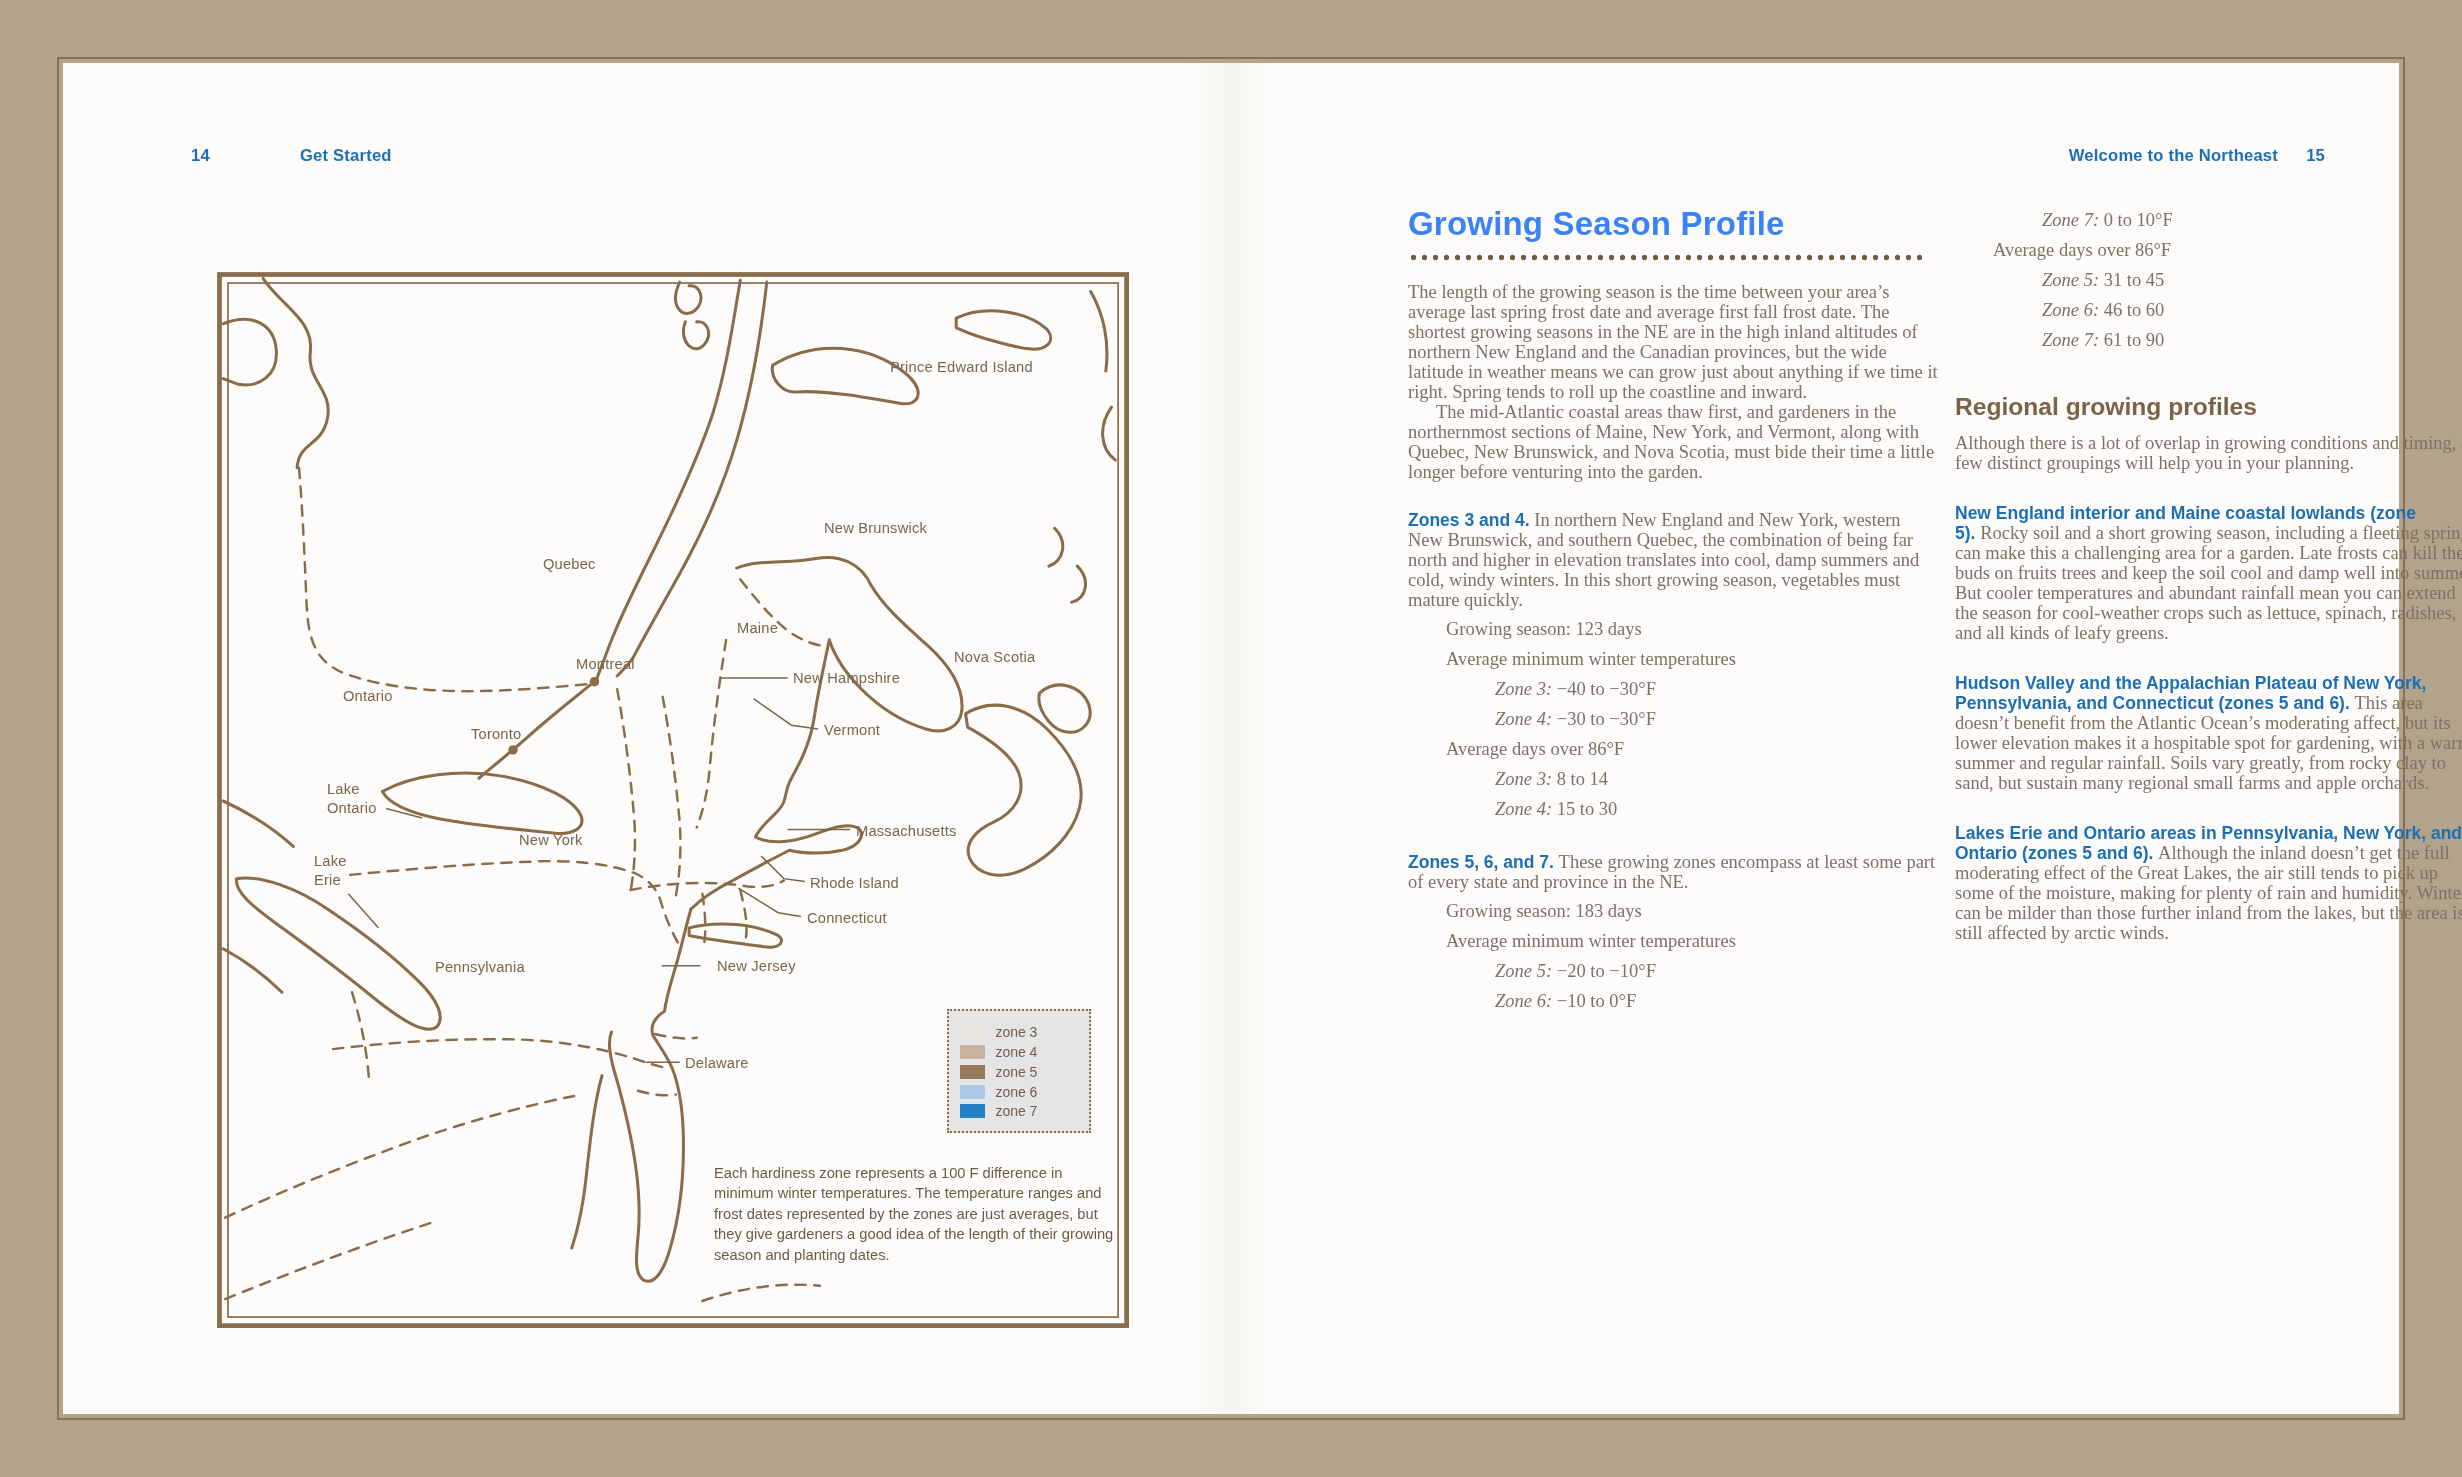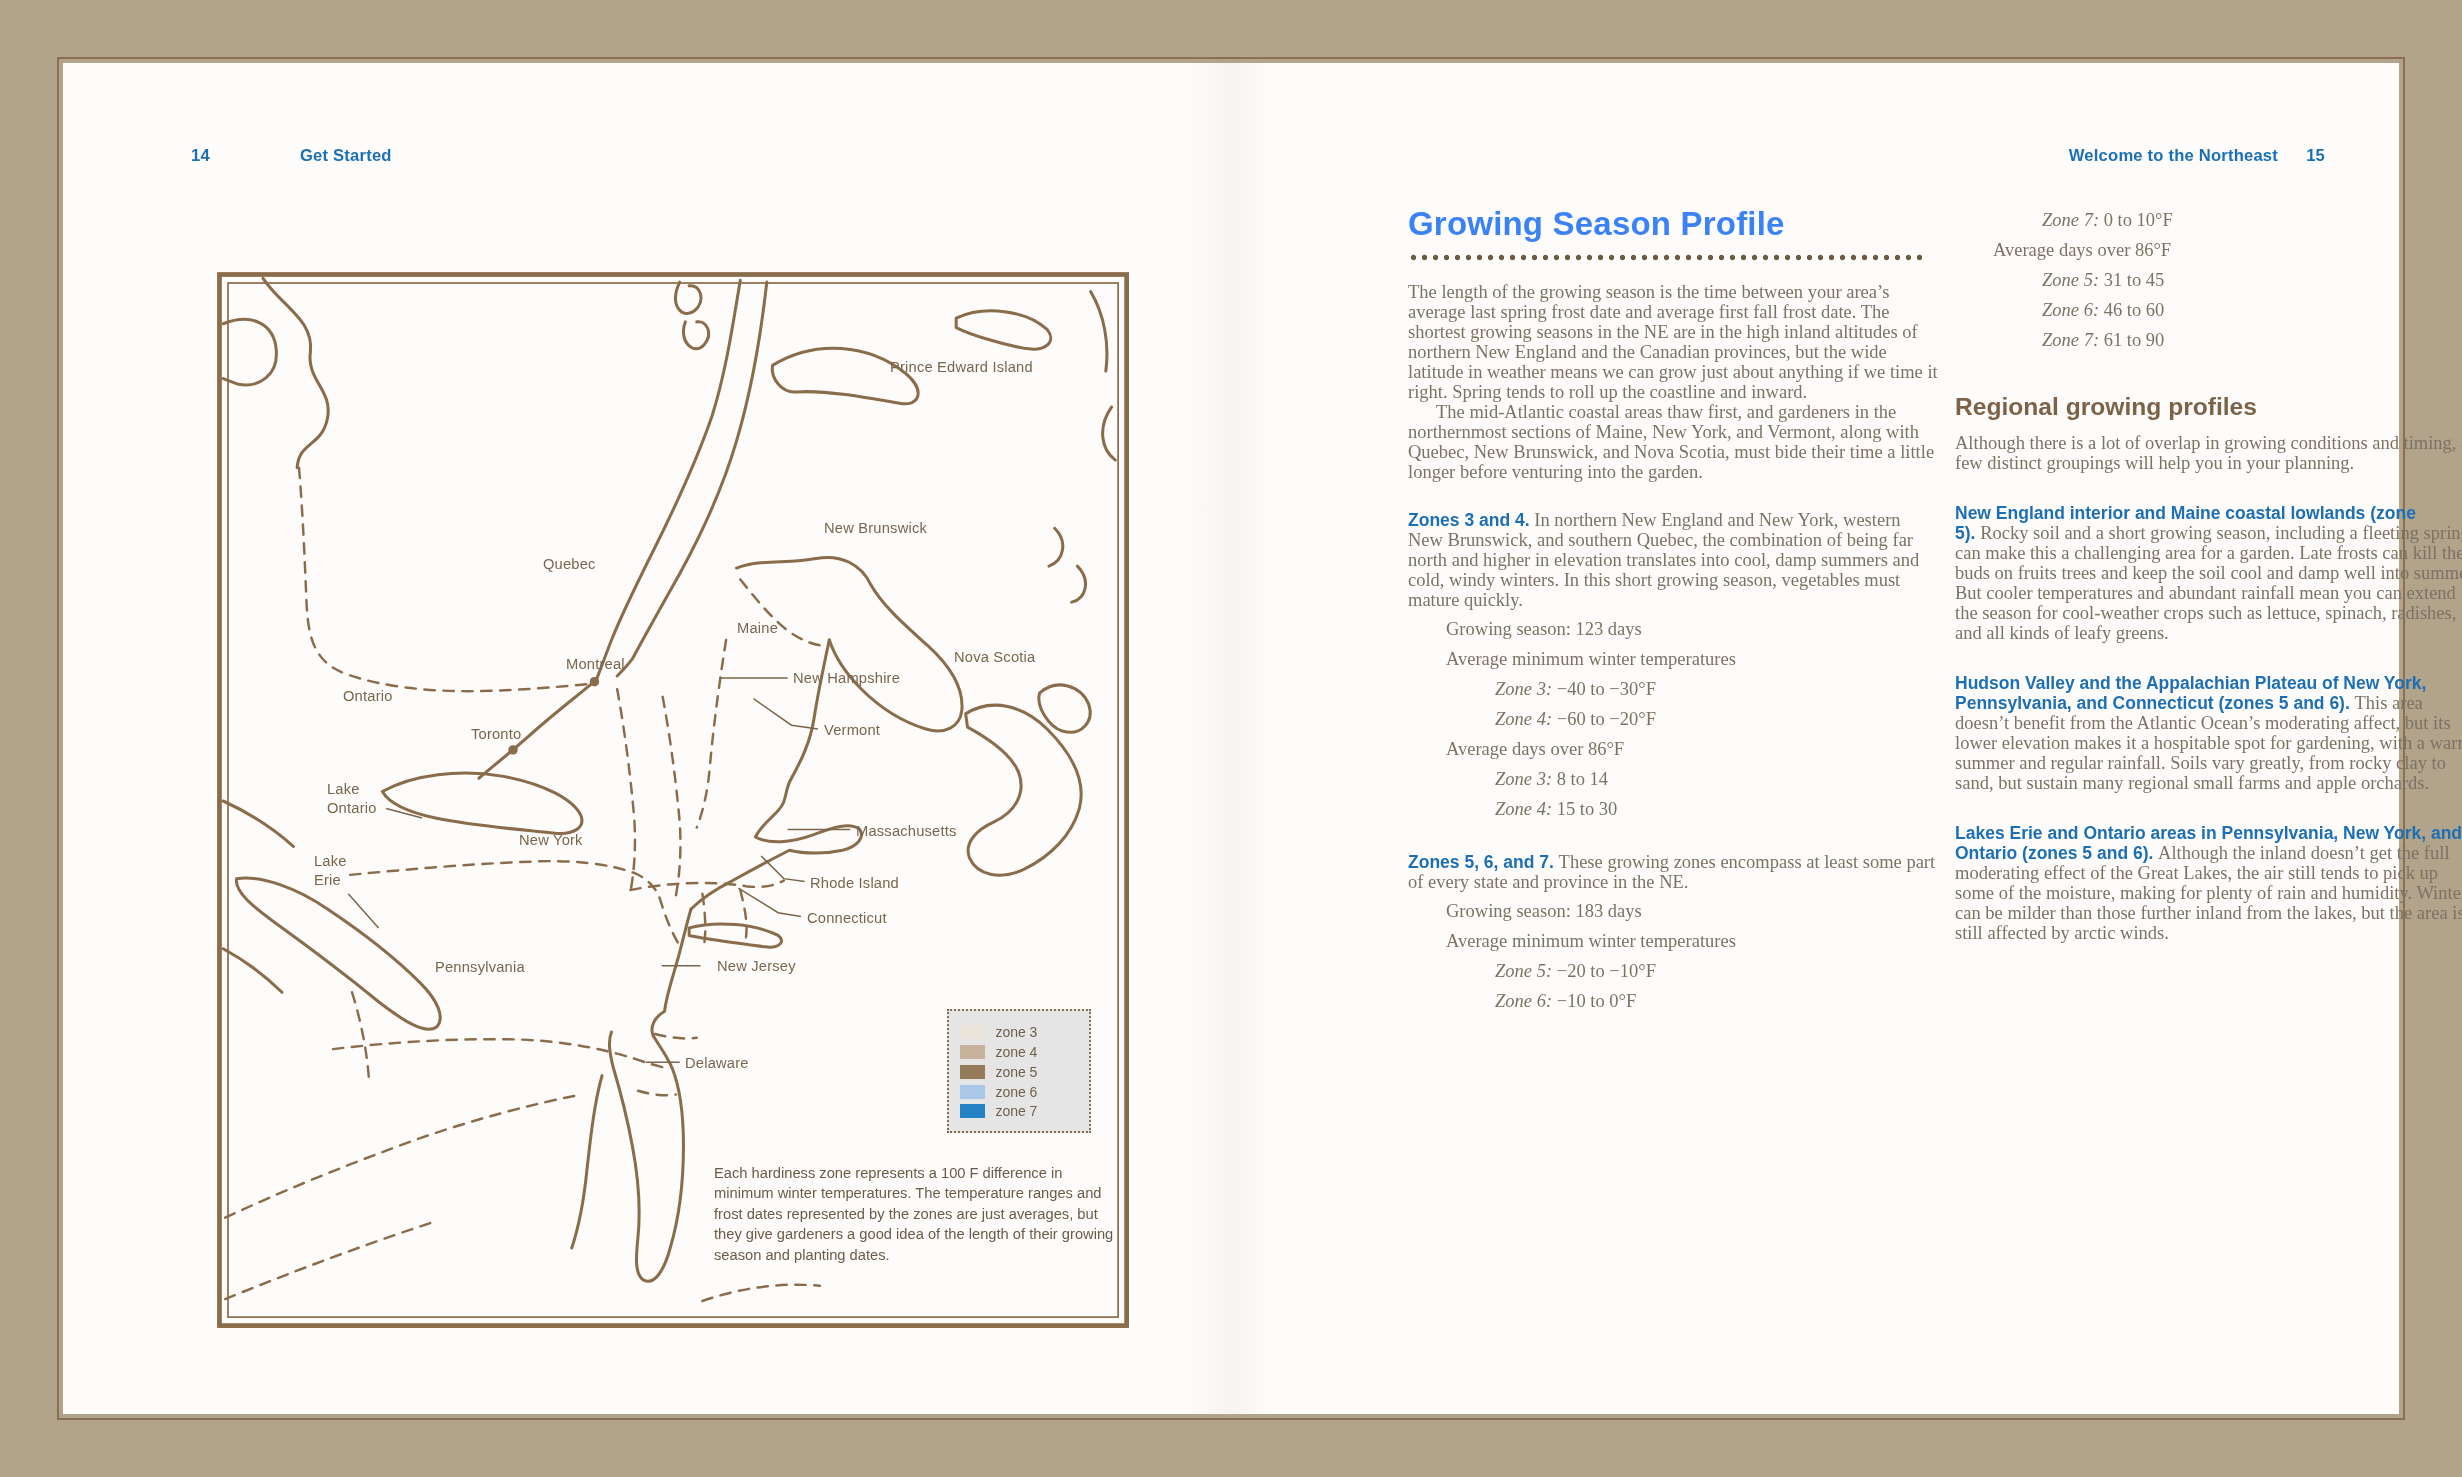--- a/index.html
+++ b/index.html
@@ -137,21 +137,21 @@
       <path class="leader" d="M460,842 L496,842"></path>
       <path class="leader" d="M186,574 L224,584"></path>
       <path class="leader" d="M146,664 L178,700"></path>
     </svg>
 
     <div class="mlabel" style="left:680px;top:93px">Prince Edward Island</div>
     <div class="mlabel" style="left:614px;top:254px">New Brunswick</div>
     <div class="mlabel" style="left:333px;top:290px">Quebec</div>
     <div class="mlabel" style="left:527px;top:354px">Maine</div>
     <div class="mlabel" style="left:744px;top:383px">Nova Scotia</div>
-    <div class="mlabel" style="left:356px;top:390px">Montreal</div>
+    <div class="mlabel" style="left:366px;top:390px">Montreal</div>
     <div class="mlabel" style="left:133px;top:422px">Ontario</div>
     <div class="mlabel" style="left:261px;top:460px">Toronto</div>
     <div class="mlabel" style="left:117px;top:515px">Lake
 Ontario</div>
     <div class="mlabel" style="left:309px;top:566px">New York</div>
     <div class="mlabel" style="left:104px;top:587px">Lake
 Erie</div>
     <div class="mlabel" style="left:646px;top:557px">Massachusetts</div>
     <div class="mlabel" style="left:600px;top:609px">Rhode Island</div>
     <div class="mlabel" style="left:597px;top:644px">Connecticut</div>
@@ -194,21 +194,21 @@
     <p class="body intro1">The length of the growing season is the time between your area’s average last spring frost date and average first fall frost date. The shortest growing seasons in the NE are in the high inland altitudes of northern New England and the Canadian provinces, but the wide latitude in weather means we can grow just about anything if we time it right. Spring tends to roll up the coastline and inward.</p>
     <p class="body indent">The mid-Atlantic coastal areas thaw first, and gardeners in the northernmost sections of Maine, New York, and Vermont, along with Quebec, New Brunswick, and Nova Scotia, must bide their time a little longer before venturing into the garden.</p>
 
     <p class="body zone-block">
       <span class="lead">Zones 3 and 4.</span><span>In northern New England and New York, western New Brunswick, and southern Quebec, the combination of being far north and higher in elevation translates into cool, damp summers and cold, windy winters. In this short growing season, vegetables must mature quickly.</span>
     </p>
     <div class="stats">
       <div class="stat">Growing season: 123 days</div>
       <div class="stat">Average minimum winter temperatures</div>
       <div class="stat z"><span class="zlead">Zone 3:</span><span>−40 to −30°F</span></div>
-      <div class="stat z"><span class="zlead">Zone 4:</span><span>−60 to −20°F</span></div>
+      <div class="stat z"><span class="zlead">Zone 4:</span><span>−30 to −30°F</span></div>
       <div class="stat">Average days over 86°F</div>
       <div class="stat z"><span class="zlead">Zone 3:</span><span>8 to 14</span></div>
       <div class="stat z"><span class="zlead">Zone 4:</span><span>15 to 30</span></div>
     </div>
 
     <p class="body zone-block">
       <span class="lead">Zones 5, 6, and 7.</span><span>These growing zones encompass at least some part of every state and province in the NE.</span>
     </p>
     <div class="stats">
       <div class="stat">Growing season: 183 days</div>

